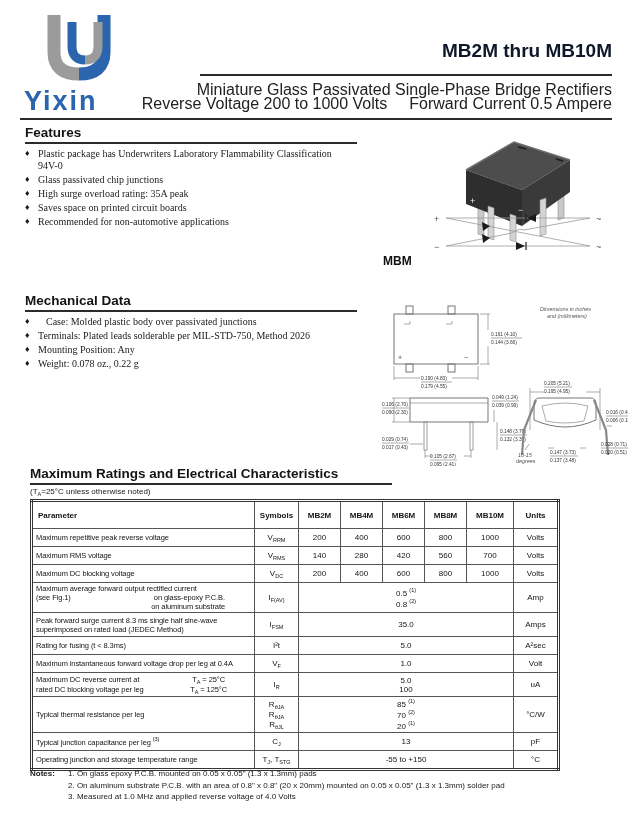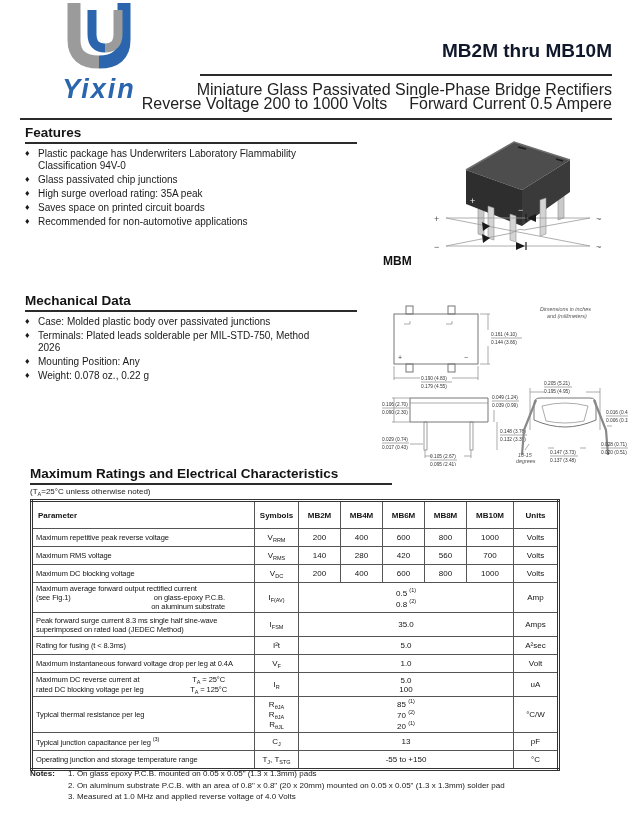--- a/index.html
+++ b/index.html
@@ -1,36 +1,36 @@
 <!DOCTYPE html>
 <html><head>
 <meta charset="utf-8">
 <style>
   * { margin:0; padding:0; box-sizing:border-box; }
   body { background:#e8e8e8; font-family:"Liberation Sans", sans-serif; }
   .page { position:relative; width:630px; height:817px; background:#ffffff; margin:0 auto;
           color:#111; overflow:hidden; }
 
   
-  .logo { position:absolute; left:24px; top:0; width:150px; text-align:center;font-style:italic; }
+  .logo { position:absolute; left:24px; top:12px; width:150px; text-align:left; }
   .logo-text { color:#2a65ad; font-weight:bold; font-size:27px; letter-spacing:2px; margin-top:-4px; }
   .doc-title { position:absolute; right:18px; top:40px; font-size:19px; font-weight:bold; color:#0f172a; }
   .title-rule { position:absolute; left:200px; right:18px; top:74px; height:2px; background:#2b2b2b; }
   .subtitle { position:absolute; right:18px; top:83px; text-align:right; font-size:16px; line-height:13.5px; color:#222; }
   .subtitle .gap { display:inline-block; width:22px; }
   .page-rule { position:absolute; left:20px; right:18px; top:118px; height:2px; background:#2b2b2b; }
 
   
   .sec { position:absolute; left:25px; width:345px; }
   .sec-head { font-size:13.5px; font-weight:bold; color:#141414; }
   .sec-rule { height:2px; background:#2b2b2b; margin-top:2px; }
   .blist { margin-top:4px; }
   .bitem { display:flex; font-size:10px; line-height:11.5px; margin-top:2.5px; color:#1a1a1a; }
   .bitem .diam { width:13px; flex:0 0 13px; font-size:9px; }
-  .bitem .btxt { width:300px; }
+  .bitem .btxt { width:300px;font-family:Liberation Serif, serif; }
 
   
   .pkg-photo { position:absolute; left:448px; top:134px; }
   .pkg-schem { position:absolute; left:432px; top:206px; }
   .pkg-label { position:absolute; left:383px; top:254px; font-size:12px; font-weight:bold; }
   .dim-svg   { position:absolute; left:382px; top:300px; }
 
   
   .ratings-head { position:absolute; left:30px; top:466px; }
   .ratings-head .sec-rule { width:362px; }
@@ -148,21 +148,21 @@
   </div>
 
   <div class="pkg-label">MBM</div>
 
   <div class="sec" style="top:293px;">
     <div class="sec-head">Mechanical Data</div>
     <div class="sec-rule" style="width:332px;"></div>
     <div class="blist">
       <div class="bitem">
           <span class="diam">♦</span>
-          <span class="btxt" style="width:275px;">Case: Molded plastic body over passivated junctions</span>
+          <span class="btxt" style="width:275px;margin-left:8px;">Case: Molded plastic body over passivated junctions</span>
         </div>
       <div class="bitem">
           <span class="diam">♦</span>
           <span class="btxt" style="width:275px;">Terminals: Plated leads solderable per MIL-STD-750, Method 2026</span>
         </div>
       <div class="bitem">
           <span class="diam">♦</span>
           <span class="btxt">Mounting Position: Any</span>
         </div>
       <div class="bitem">

